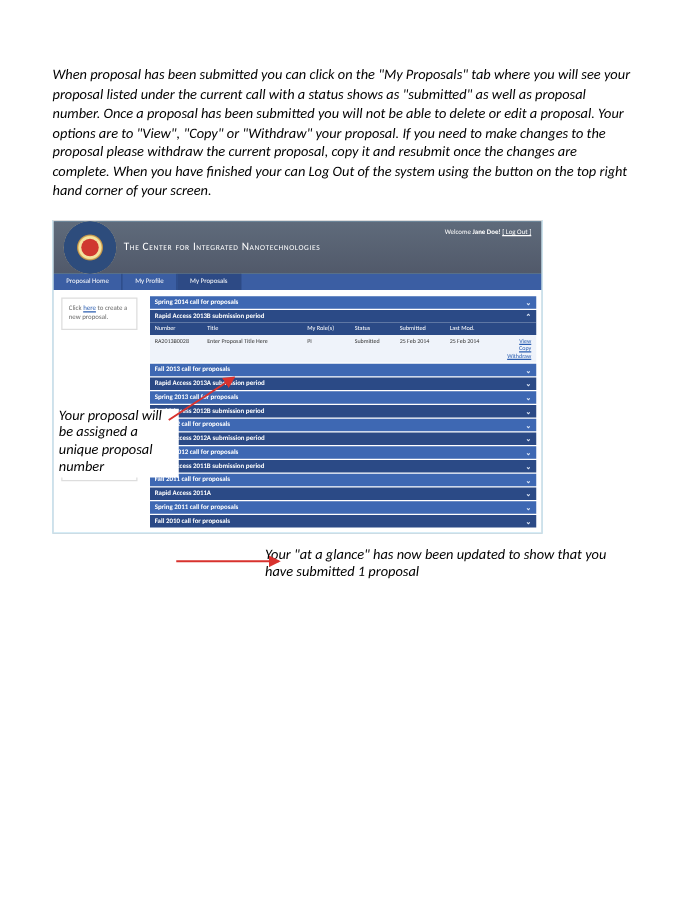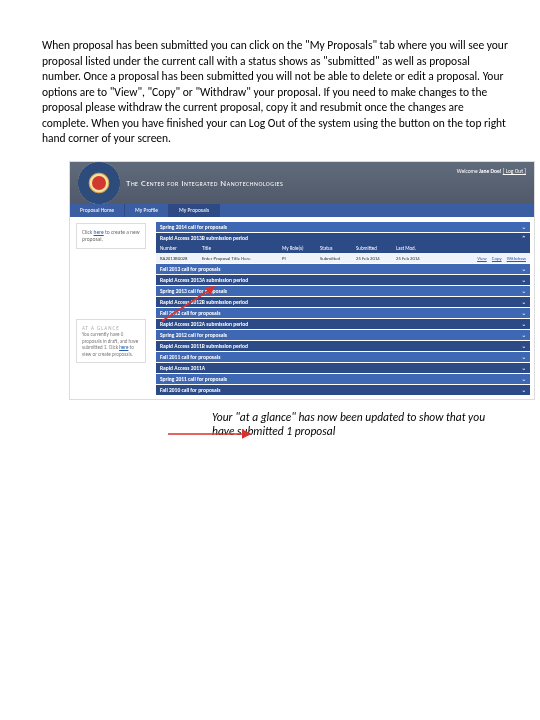--- a/index.html
+++ b/index.html
@@ -1,19 +1,19 @@
 <!DOCTYPE html>
 <html><head>
 <meta charset="utf-8">
 <style>
   * { box-sizing: border-box; margin: 0; padding: 0; }
   body { width: 540px; height: 720px; font-family: "Segoe UI", Calibri, sans-serif; background: #fff; font-size: 11.5px; color: #000; }
   .page { padding: 38px 32px 20px 42px; }
-  .intro { line-height: 1.35; margin-bottom: 14px; }
-  .app { position: relative; width: 466px; border: 1px solid #dcdcdc; background: #7dd3fc; font-size: 6px; margin-bottom: 10px; margin-left: 27px; }
+  .intro { font-style: italic; line-height: 1.35; margin-bottom: 14px; margin-top: 15px; }
+  .app { position: relative; width: 392px; border: 1px solid #dcdcdc; background: #7dd3fc; font-size: 6px; margin-bottom: 10px; }
   .header { height: 42px; background: linear-gradient(#5f6b7b,#51596a); display: flex; align-items: center; color: #fff; position: relative; }
   .seal { width: 42px; height: 42px; border-radius: 50%; background: radial-gradient(circle,#f1d27a 30%,#b3894a 34%,#2d4c7c 36%,#2d4c7c 70%,#e8d49c 72%,#b3894a 80%); margin: 0 6px 0 8px; position: relative; }
   .seal::after { content:""; position:absolute; left:50%; top:50%; width:14px; height:14px; transform:translate(-50%,-50%); background:#d03830; border-radius:50%; box-shadow:0 0 0 2px #f4e3a0; }
   .htitle { font-variant: small-caps; font-size: 9px; letter-spacing: 0.5px; }
   .welcome { position:absolute; right:8px; top:6px; font-size:5.5px; }
   .welcome .u { font-weight:bold; }
   .welcome a { color:#fff; }
   .tabs { height:13px; background:#3b5ea3; display:flex; color:#fff; font-size:5.5px; }
   .tabs .tab { padding:3px 10px; border-right:1px solid #2d4a85; }
   .tabs .tab.active { background:#2d4a85; }
@@ -106,20 +106,21 @@
         <div class="bar dark"><span>Rapid Access 2012A submission period</span><span class="chev">⌄</span></div>
         <div class="bar"><span>Spring 2012 call for proposals</span><span class="chev">⌄</span></div>
         <div class="bar dark"><span>Rapid Access 2011B submission period</span><span class="chev">⌄</span></div>
         <div class="bar"><span>Fall 2011 call for proposals</span><span class="chev">⌄</span></div>
         <div class="bar dark"><span>Rapid Access 2011A</span><span class="chev">⌄</span></div>
         <div class="bar"><span>Spring 2011 call for proposals</span><span class="chev">⌄</span></div>
         <div class="bar dark"><span>Fall 2010 call for proposals</span><span class="chev">⌄</span></div>
       </div>
     </div>
 
+    <div class="annot annot1">Your proposal will be assigned a unique proposal number</div>
     <div class="arrow1">
       <svg width="60" height="40">
           <defs>
             <marker id="ah1" markerWidth="6" markerHeight="6" refX="5" refY="3" orient="auto">
               <path d="M0,0 L6,3 L0,6 Z" fill="#d8322e"></path>
             </marker>
           </defs>
           <line x1="0" y1="38" x2="52" y2="4" stroke="#d8322e" stroke-width="1.6" marker-end="url(#ah1)"></line>
         </svg>
     </div>

